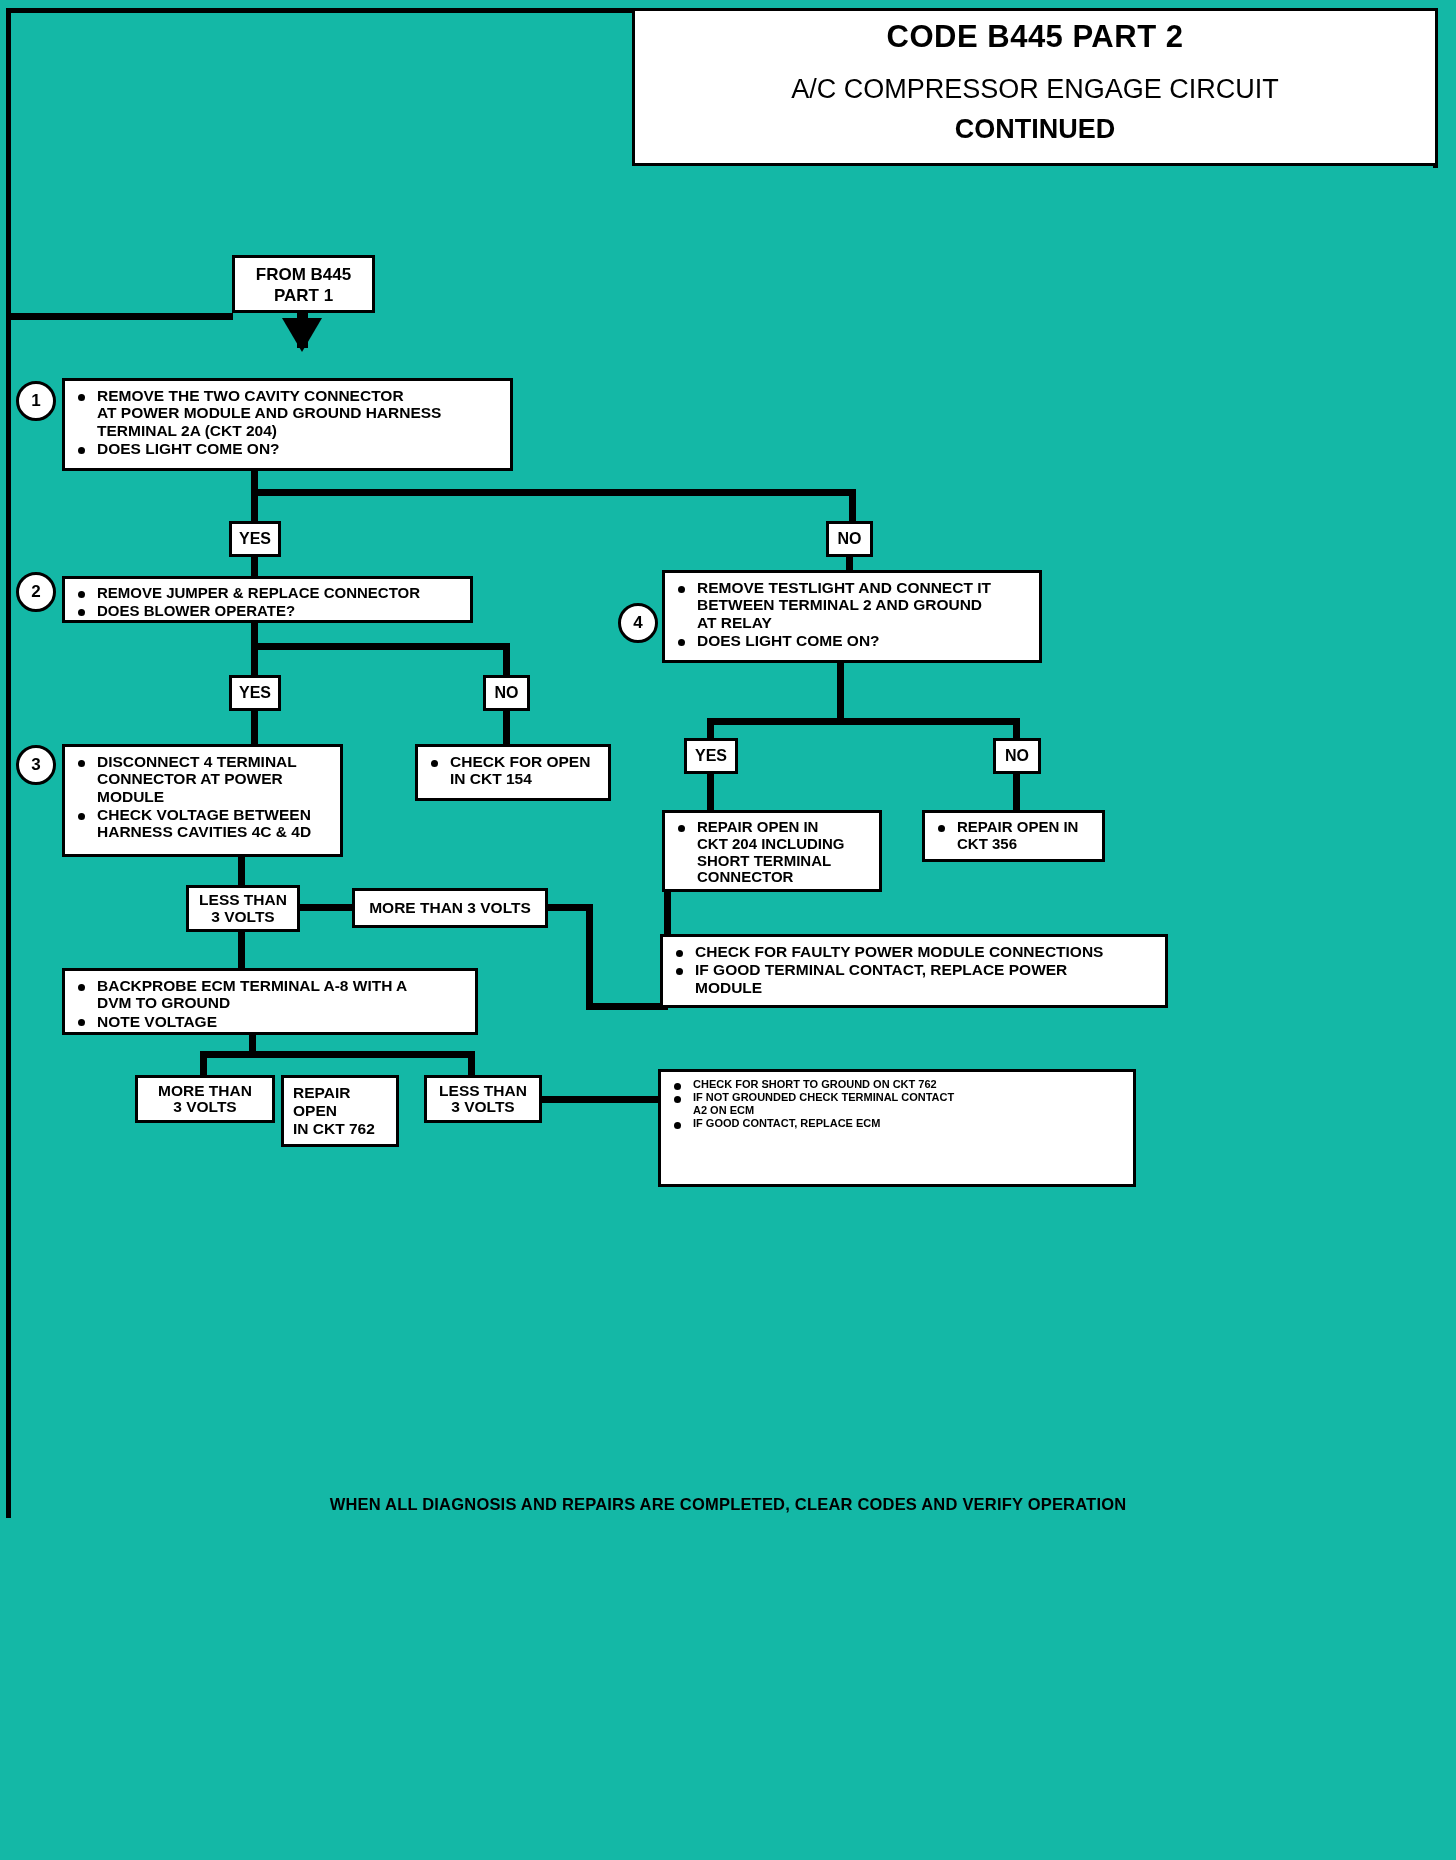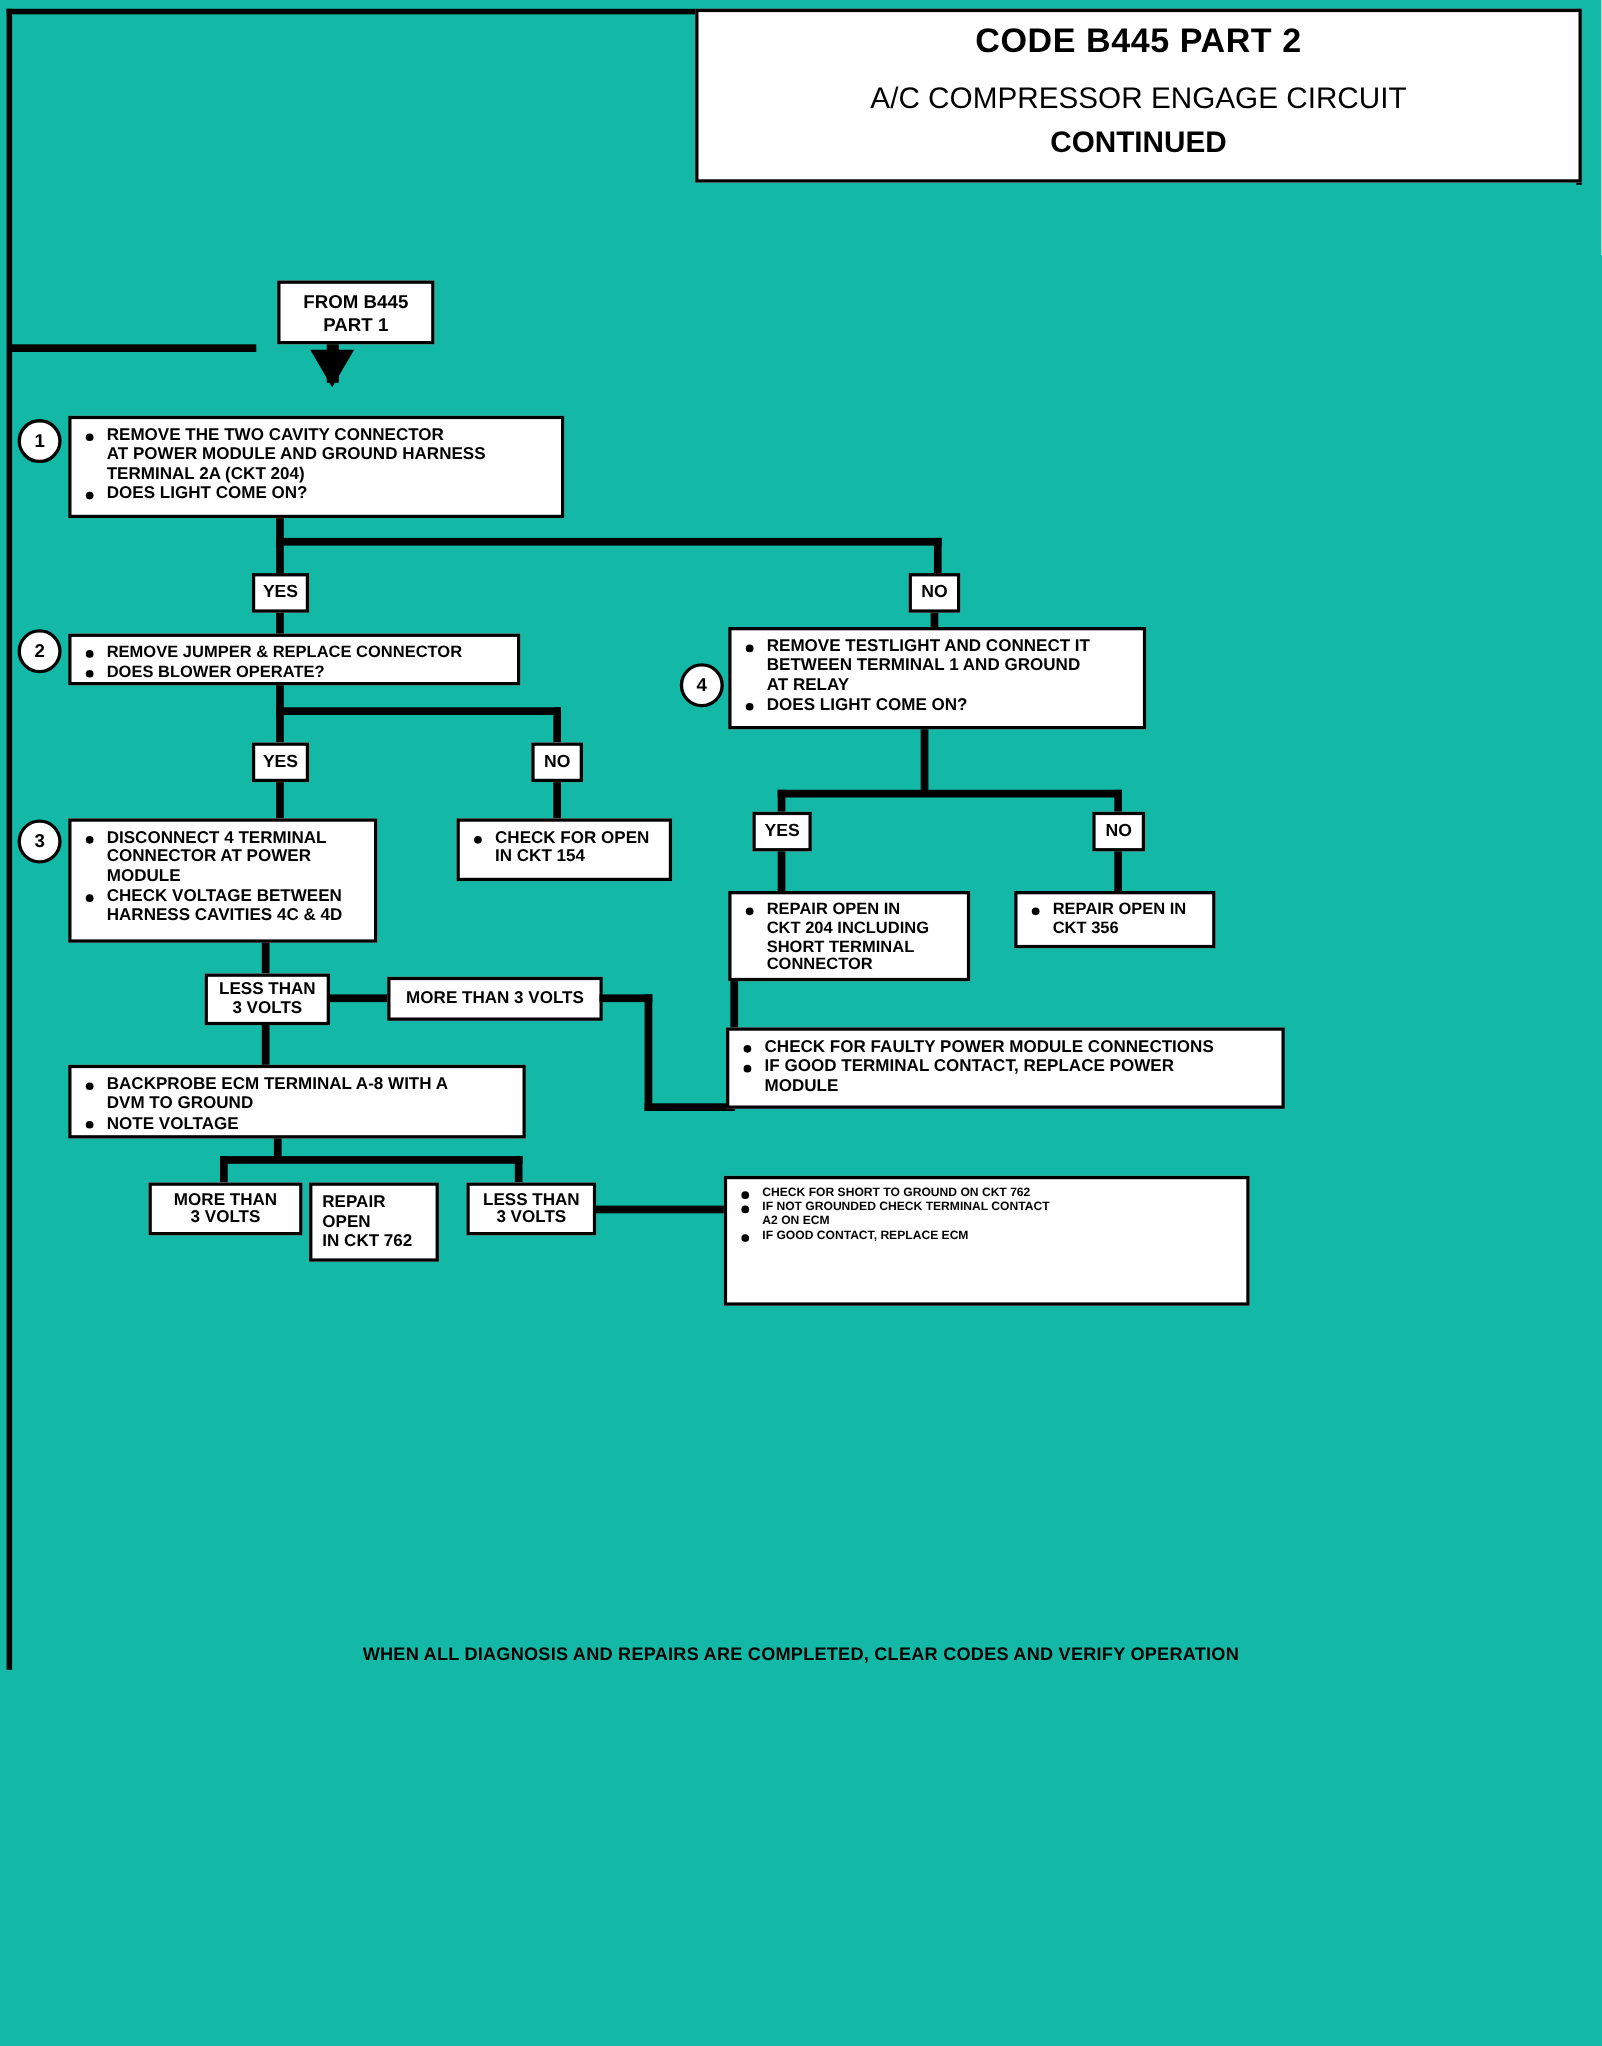--- a/index.html
+++ b/index.html
@@ -58,21 +58,21 @@
   <div class="frame-top" style="left:6px;top:8px;width:1432px;height:5px;"></div>
   <div class="frame-top" style="left:1433px;top:8px;width:5px;height:160px;"></div>
 
   <div id="title-block" style="left:632px;top:8px;width:806px;height:158px;">
     <div class="t1">CODE B445 PART 2</div>
     <div class="t2">A/C COMPRESSOR ENGAGE CIRCUIT</div>
     <div class="t3">CONTINUED</div>
   </div>
 
   <div class="ln" style="left:8px;top:313px;width:225px;height:7px;"></div>
-  <div class="box" id="entry-box" style="left:232px;top:255px;width:143px;height:58px;margin-left:20px;">
+  <div class="box" id="entry-box" style="left:232px;top:255px;width:143px;height:58px;">
     <div>FROM B445</div>
     <div>PART 1</div>
   </div>
   <div class="ln" style="left:297px;top:313px;width:11px;height:35px;"></div>
   <div class="arrowhead" style="left:282px;top:318px;"></div>
 
   <div class="stepnum" style="left:16px;top:381px;">1</div>
   <div class="box boxpad" style="left:62px;top:378px;width:451px;height:93px;font-size:15.5px;">
     <ul class="bul">
       <li>
@@ -112,21 +112,21 @@
   <div class="lbl" style="left:483px;top:675px;width:47px;height:36px;font-size:16px;">NO</div>
 
   <div class="ln" style="left:251px;top:711px;width:7px;height:33px;"></div>
   <div class="ln" style="left:503px;top:711px;width:7px;height:33px;"></div>
 
   <div class="stepnum" style="left:618px;top:603px;">4</div>
   <div class="box boxpad" style="left:662px;top:570px;width:380px;height:93px;font-size:15.5px;">
     <ul class="bul">
       <li>
         <span>REMOVE TESTLIGHT AND CONNECT IT</span><br>
-        <span>BETWEEN TERMINAL 1 AND GROUND</span><br>
+        <span>BETWEEN TERMINAL 2 AND GROUND</span><br>
         <span>AT RELAY</span>
       </li>
       <li>DOES LIGHT COME ON?</li>
     </ul>
   </div>
 
   <div class="ln" style="left:837px;top:663px;width:7px;height:60px;"></div>
   <div class="ln" style="left:707px;top:718px;width:313px;height:7px;"></div>
   <div class="ln" style="left:707px;top:718px;width:7px;height:20px;"></div>
   <div class="ln" style="left:1013px;top:718px;width:7px;height:20px;"></div>

